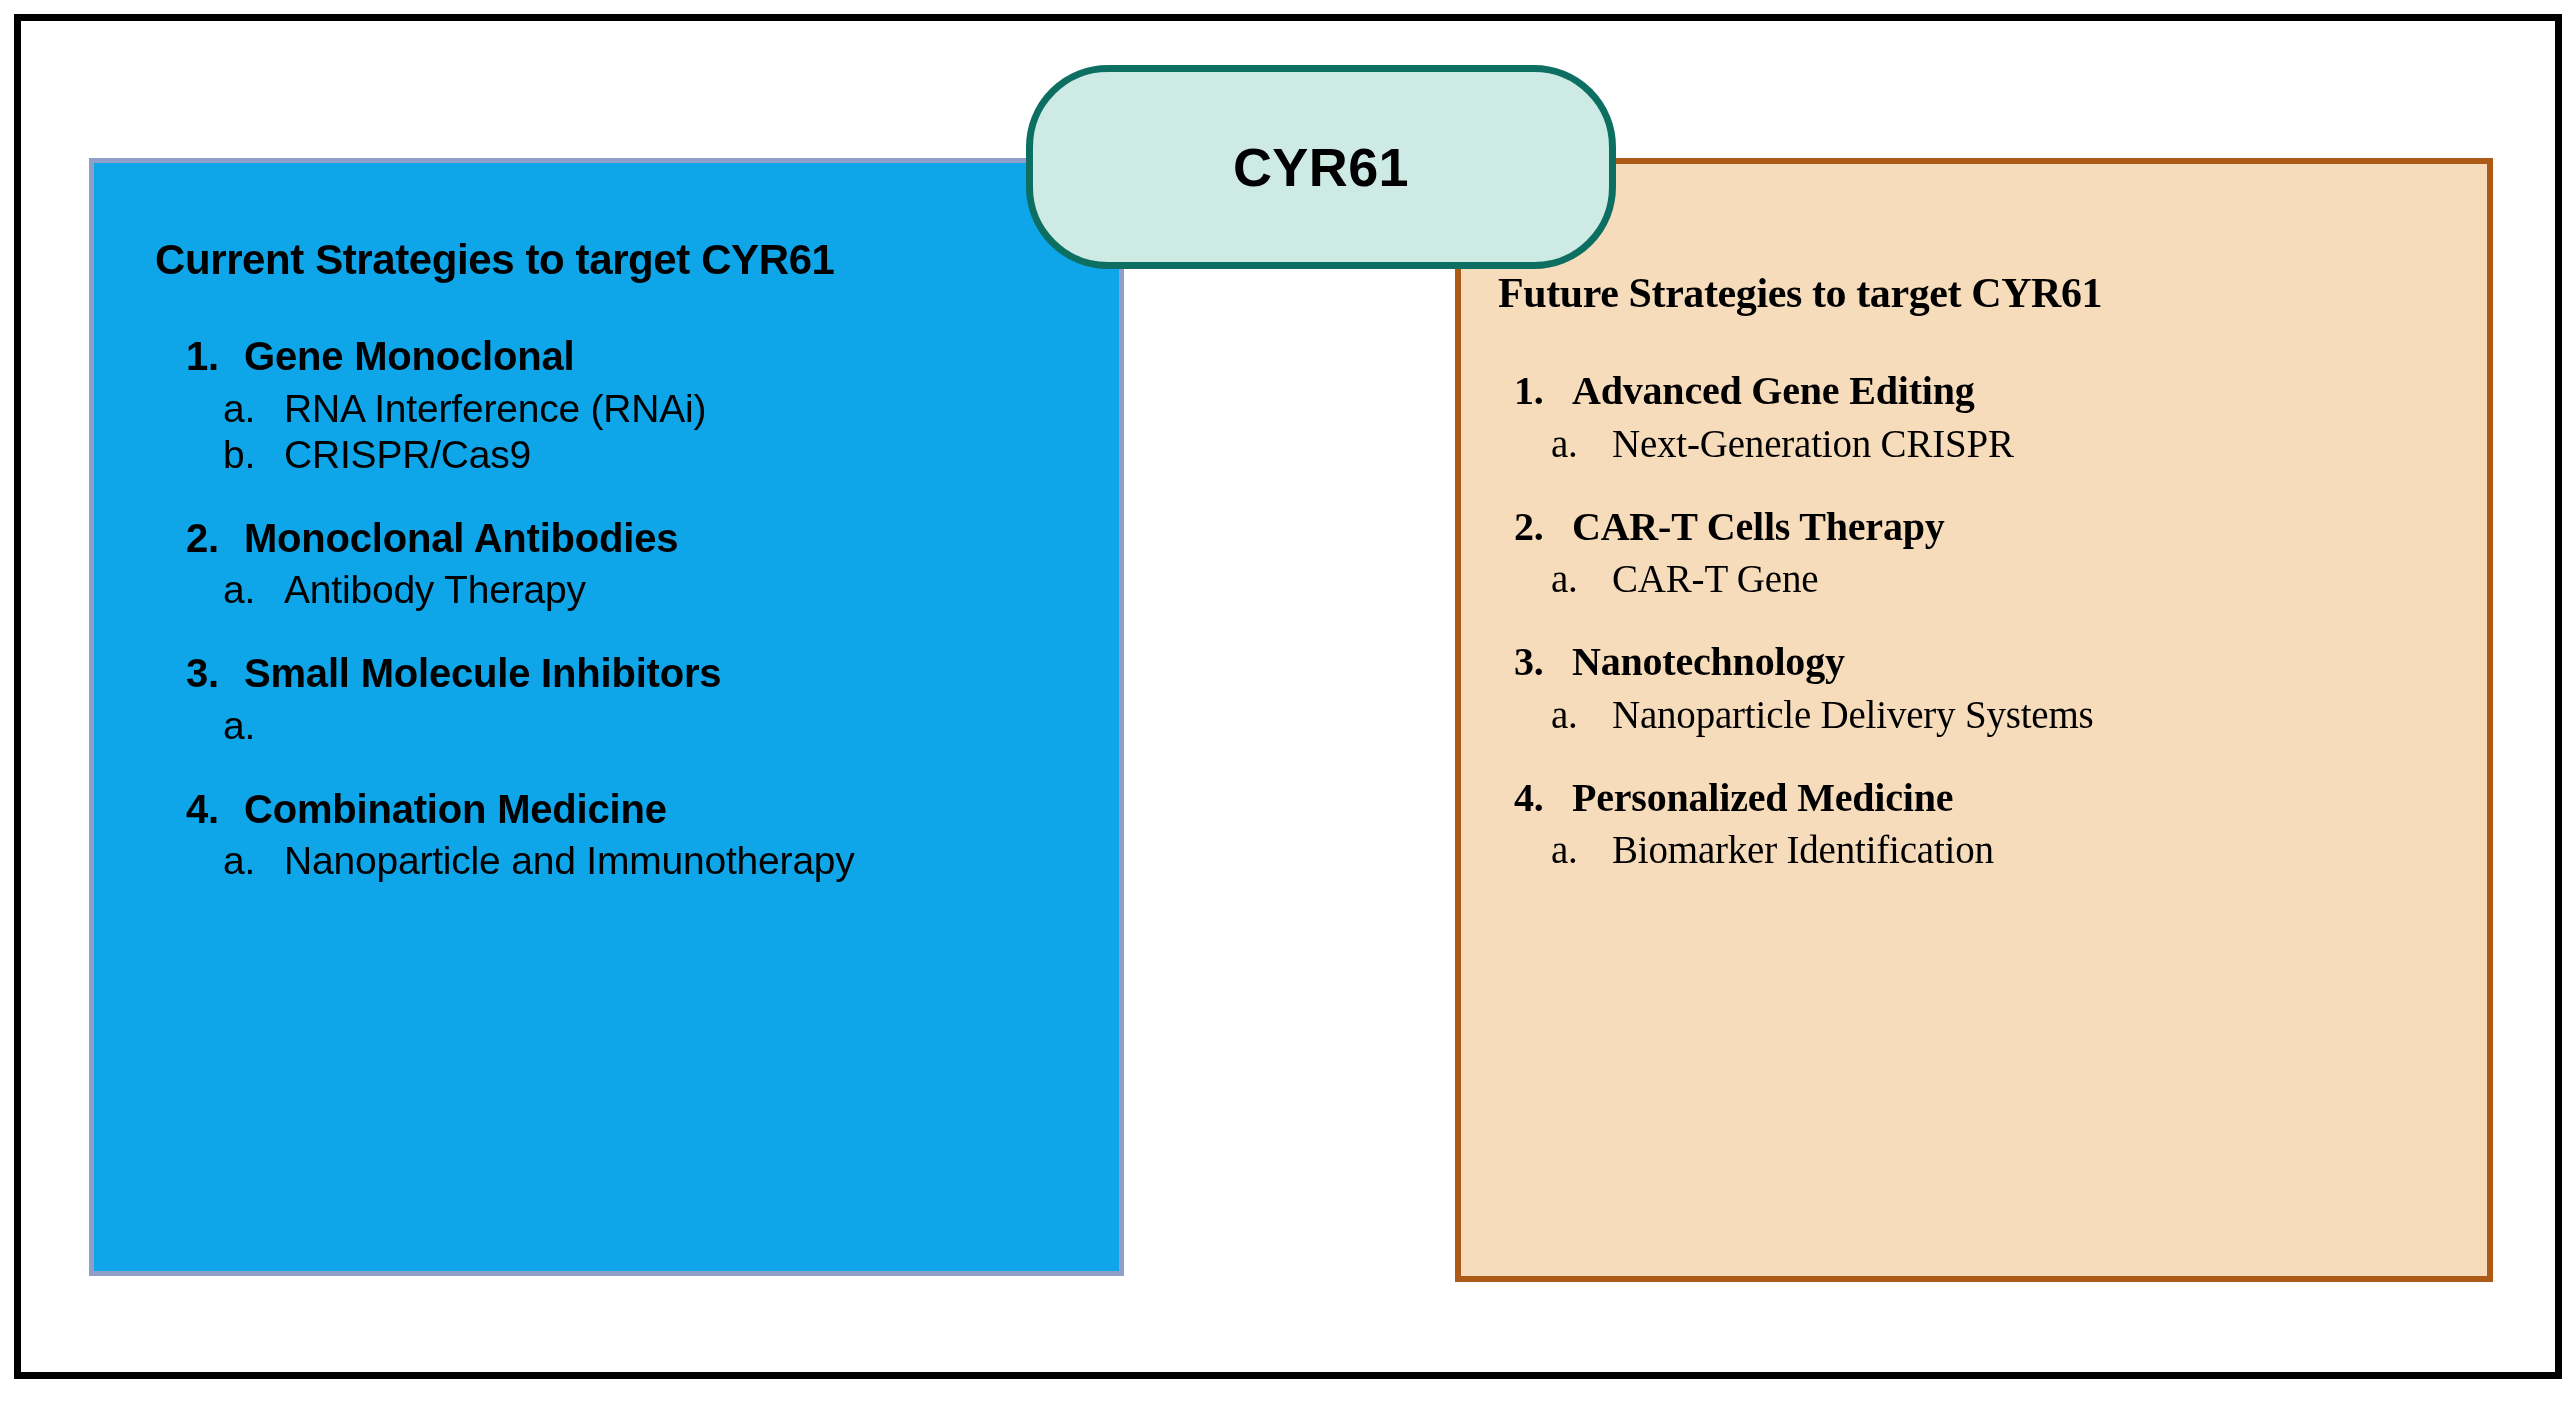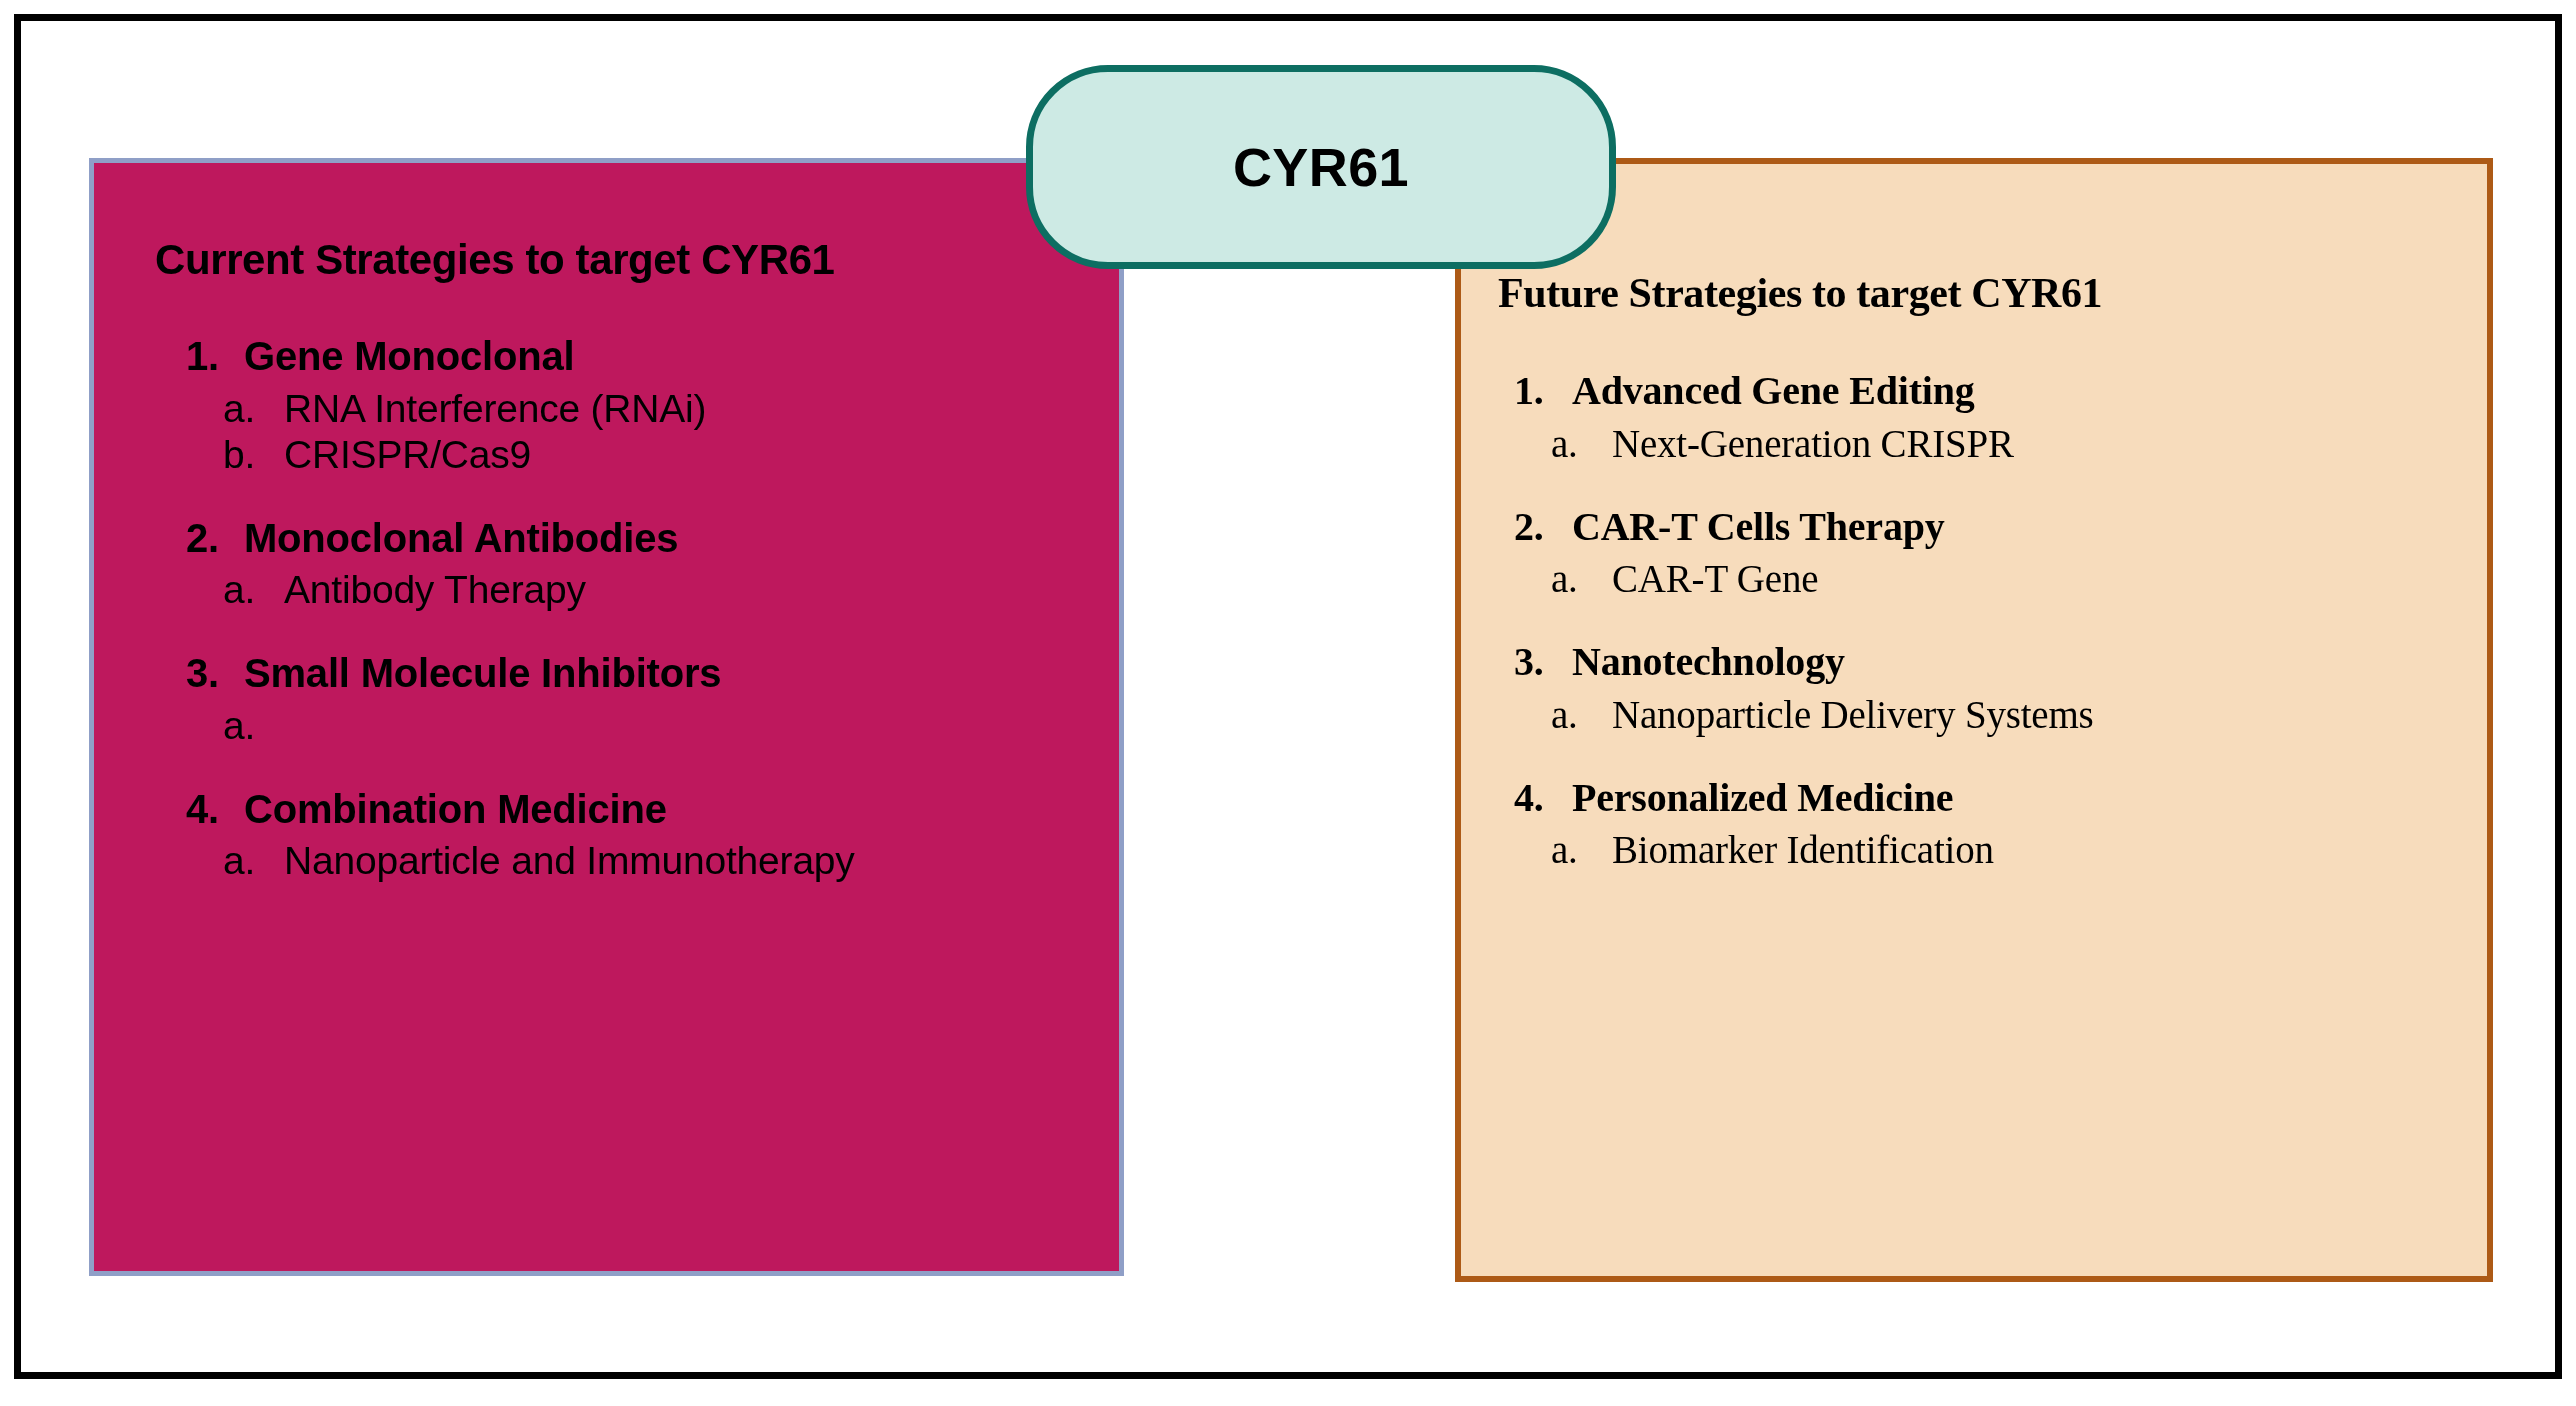--- a/index.html
+++ b/index.html
@@ -27,21 +27,21 @@
 
   
   .panel {
     position:absolute;
     overflow:hidden;
   }
 
   #panel-current {
     left:89px; top:158px;
     width:1035px; height:1118px;
-    background:#be185d;
+    background:#0ea5e9;
     border:5.4px solid #8f9fc7;
     z-index:2;
   }
 
   #panel-future {
     left:1455px; top:158px;
     width:1038px; height:1124px;
     background:#f7dcbc;
     border:6.2px solid #ad5a16;
     z-index:2;

